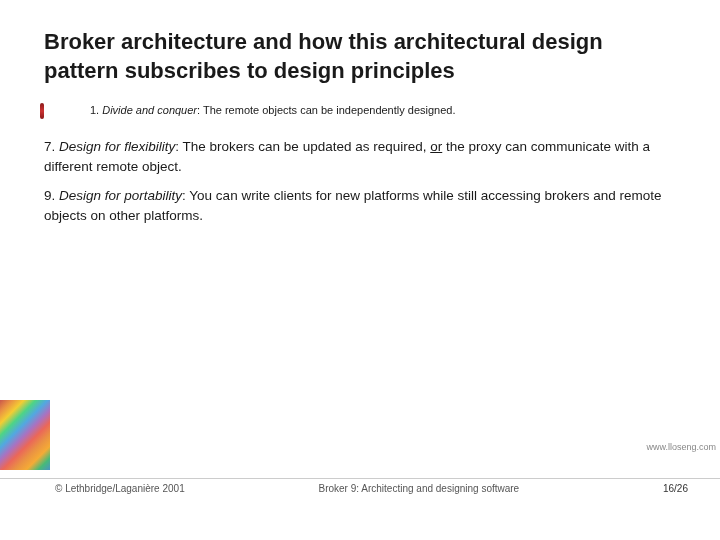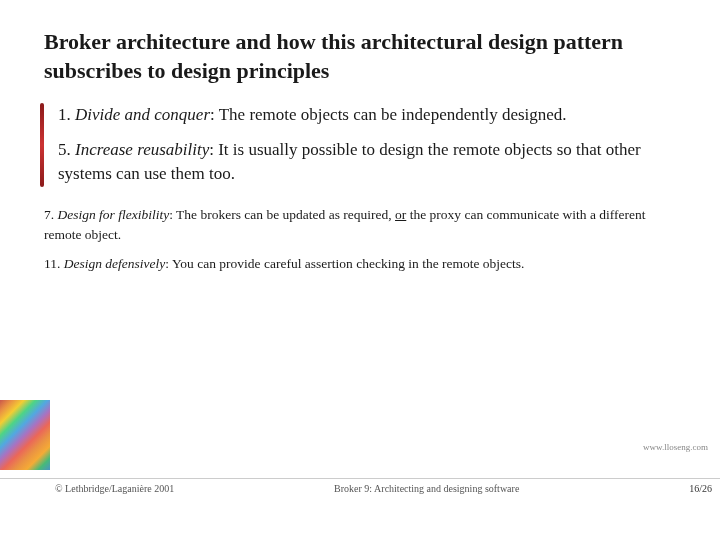--- a/index.html
+++ b/index.html
@@ -12,21 +12,20 @@
       overflow: hidden;
       position: relative;
     }
 
     .slide {
       width: 720px;
       height: 504px;
       background: #ffffff;
       position: relative;
       padding: 28px 40px 40px 40px;
-      font-family: Liberation Serif, serif;
     }
 
     .title {
       font-size: 22px;
       font-weight: bold;
       color: #1a1a1a;
       line-height: 1.3;
       margin-bottom: 18px;
       padding-left: 4px;
     }
@@ -43,24 +42,25 @@
       margin-right: 14px;
       flex-shrink: 0;
       border-radius: 2px;
     }
 
     .top-content {
       flex: 1;
     }
 
     .item {
-      font-size: 17px;
+      font-size: 11px;
       color: #1a1a1a;
       line-height: 1.45;
       margin-bottom: 10px;
+      margin-left: 32px;
     }
 
     .item:last-child {
       margin-bottom: 0;
     }
 
     .item-title-italic {
       font-style: italic;
     }
 
@@ -101,79 +101,76 @@
 
     .footer {
       position: absolute;
       bottom: 10px;
       left: 0;
       right: 0;
       display: flex;
       flex-direction: row;
       justify-content: space-between;
       align-items: center;
-      padding: 0 8px 0 55px;
+      padding: 0 32px 0 55px;
       font-size: 10px;
       color: #555555;
       border-top: 1px solid #cccccc;
       padding-top: 4px;
     }
 
     .footer-center {
       flex: 1;
       text-align: center;
     }
 
     .footer-right {
       font-size: 10px;
       color: #333;
       margin-left: 10px;
     }
 
     .watermark {
       position: absolute;
       bottom: 52px;
-      right: 12px;
+      right: 4px;
       font-size: 9px;
       color: #888888;
     }
   </style>
 </head>
 <body>
 
 <div class="slide">
 
   <div class="title">Broker architecture and how this architectural design pattern subscribes to design principles</div>
 
   <div class="top-section">
     <div class="left-border"></div>
     <div class="top-content">
 
       <div class="item">
         <span>1. </span><span class="item-title-italic">Divide and conquer</span><span>: The remote objects can be independently designed.</span>
       </div>
 
-      <div class="item">
-        <span>5. </span><span class="item-title-italic">Increase reusability</span><span>: It is usually possible to design the remote objects so that other systems can use them too.</span>
-      </div>
 
 
     </div>
   </div>
 
   <div class="bottom-section">
 
     <div class="bottom-item">
       <span>7. </span><span class="item-title-italic">Design for flexibility</span><span>: The brokers can be updated as required, <span class="underline">or</span> the proxy can communicate with a different remote object.</span>
     </div>
 
+    <div class="bottom-item">
+      <span>9. </span><span class="item-title-italic">Design for portability</span><span>: You can write clients for new platforms while still accessing brokers and remote objects on other platforms.</span>
+    </div>
 
-    <div class="bottom-item">
-      <span>11. </span><span class="item-title-italic">Design defensively</span><span>: You can provide careful assertion checking in the remote objects.</span>
-    </div>
 
   </div>
 
   <div class="mosaic"></div>
 
   <div class="watermark">www.lloseng.com</div>
 
   <div class="footer">
     <span>© Lethbridge/Laganière 2001</span>
     <span class="footer-center">Broker 9: Architecting and designing software</span>

